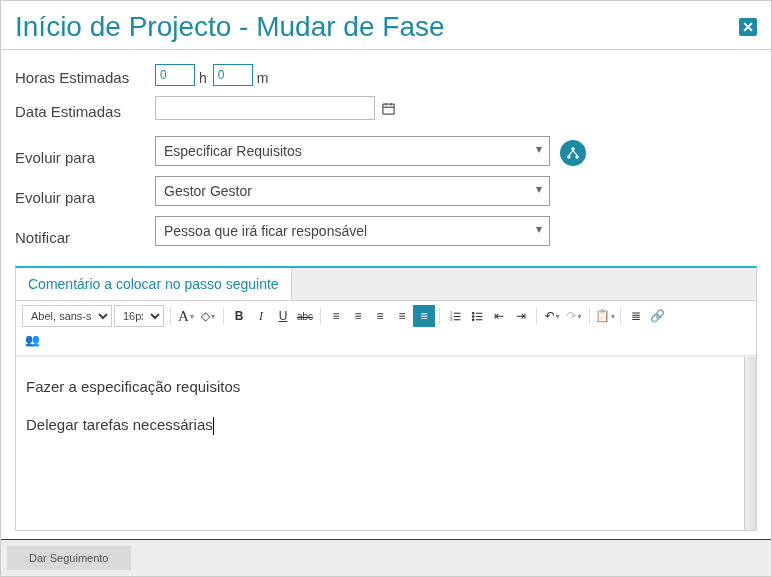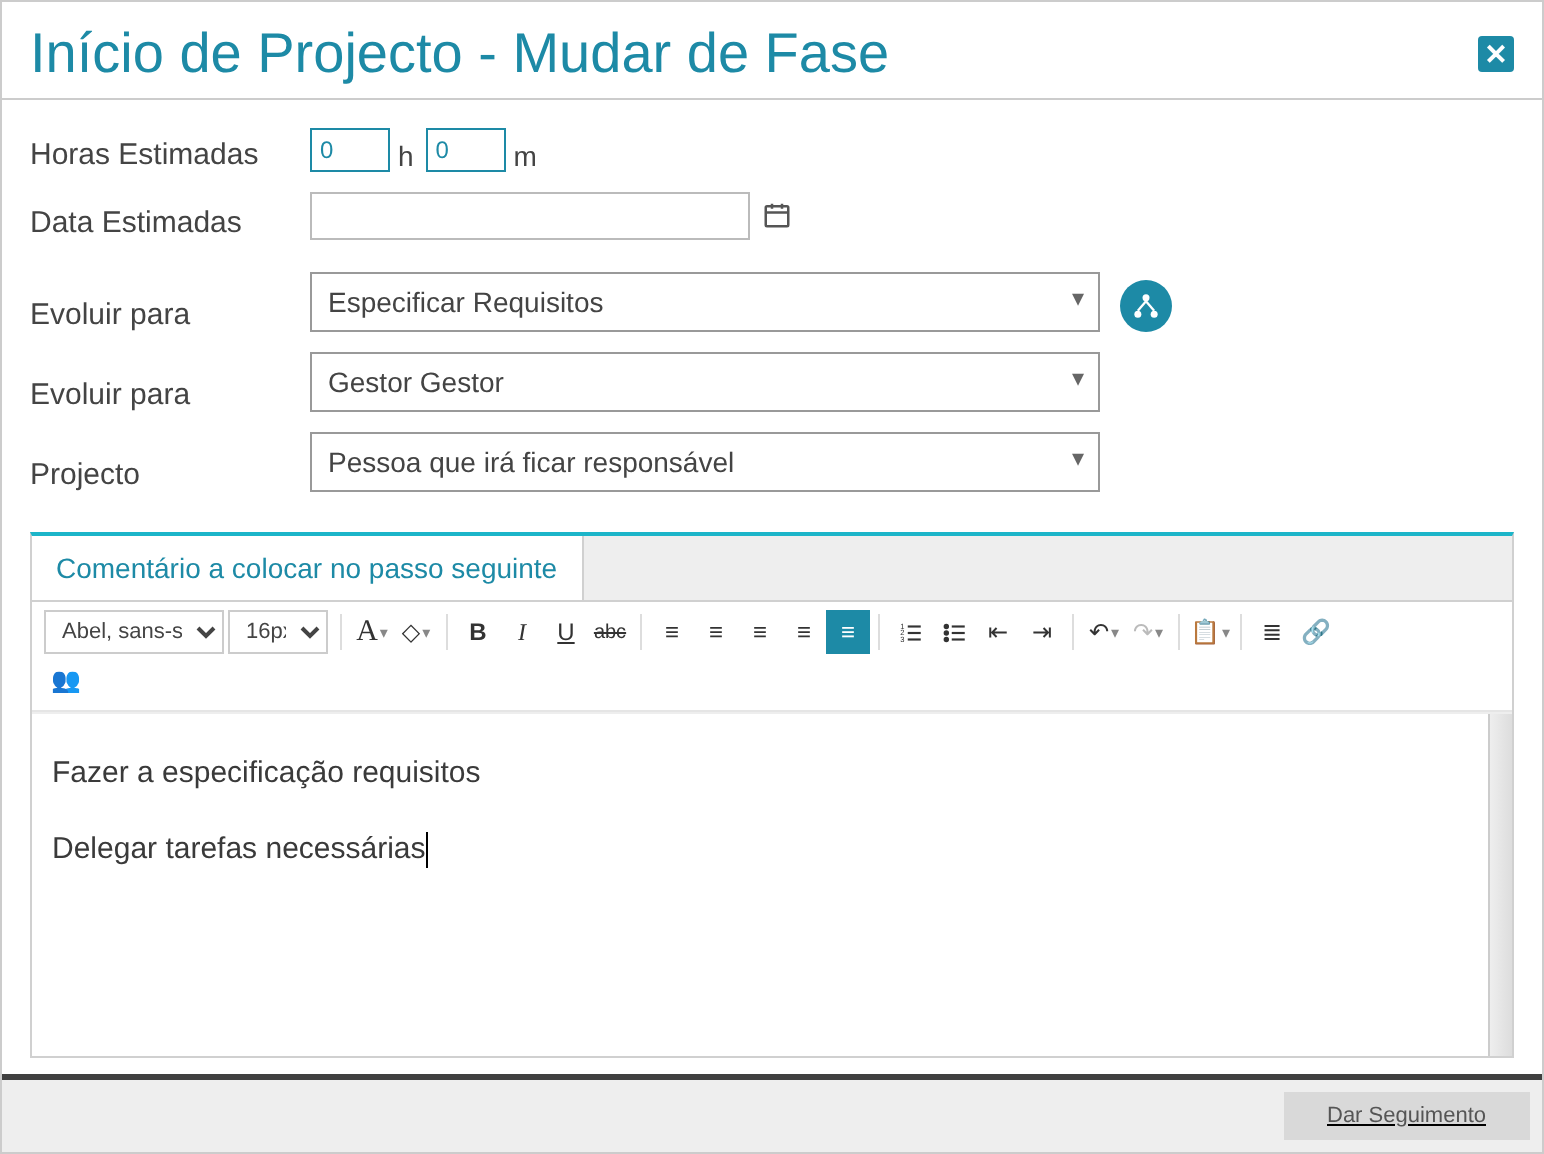--- a/index.html
+++ b/index.html
@@ -196,26 +196,25 @@
     border-left:1px solid #ccc;
   }
   .cursor-caret {
     display:inline-block;
     width:1px;
     height:18px;
     background:#000;
     vertical-align:middle;
   }
   .footer {
-    border-top: 3px solid #404040;
+    border-top: 1px solid #404040;
     background: #eee;
     display: flex;
-    justify-content: flex-end;
+    justify-content: flex-start;
     padding: 6px;
-    text-decoration: underline;
   }
   .submit-btn {
     background: #d9d9d9;
     border: 0;
     padding: 6px 22px;
     font-size: 11px;
     color: #555;
     cursor: pointer;
     font-family: Arial, sans-serif;
   }
@@ -273,21 +272,21 @@
     <div class="form-row">
       <div class="label">Evoluir para</div>
       <span class="select-wrap">
         <select class="select-wide">
           <option>Gestor Gestor</option>
         </select>
       </span>
     </div>
 
     <div class="form-row">
-      <div class="label">Projecto</div>
+      <div class="label">Notificar</div>
       <span class="select-wrap">
         <select class="select-wide">
           <option>Pessoa que irá ficar responsável</option>
         </select>
       </span>
     </div>
 
     <div class="tabs-area">
       <div class="tab-container">
         <div class="tab-label-inner">Comentário a colocar no passo seguinte</div>

